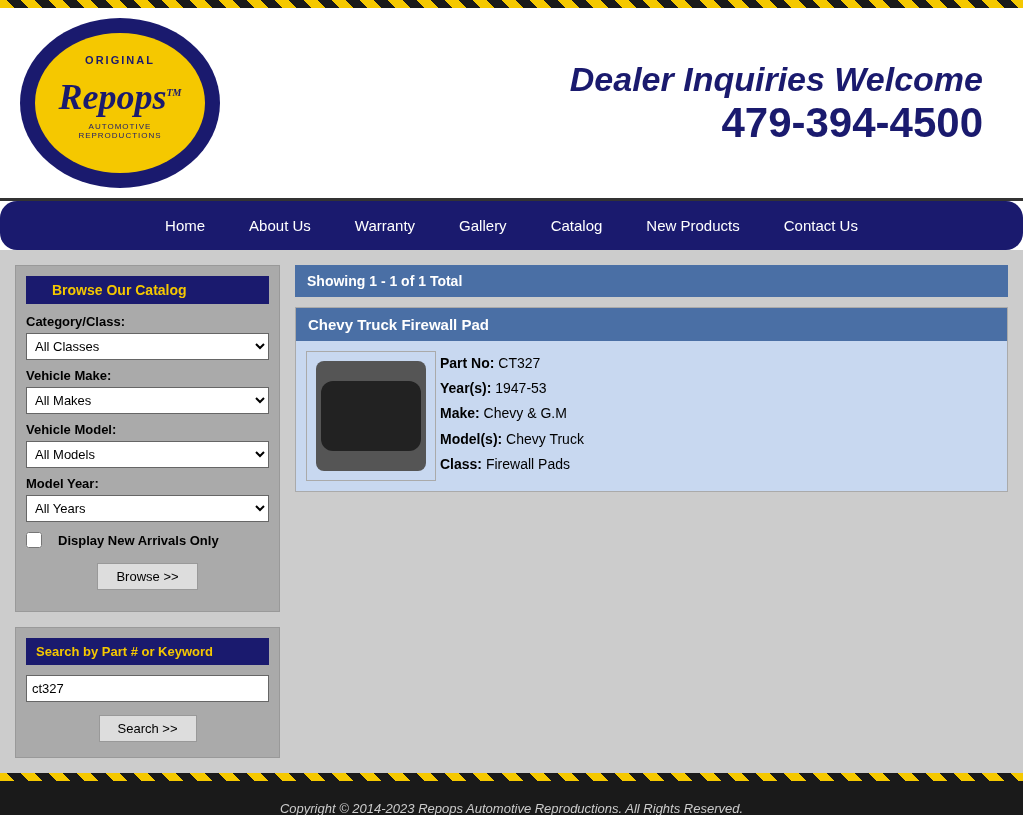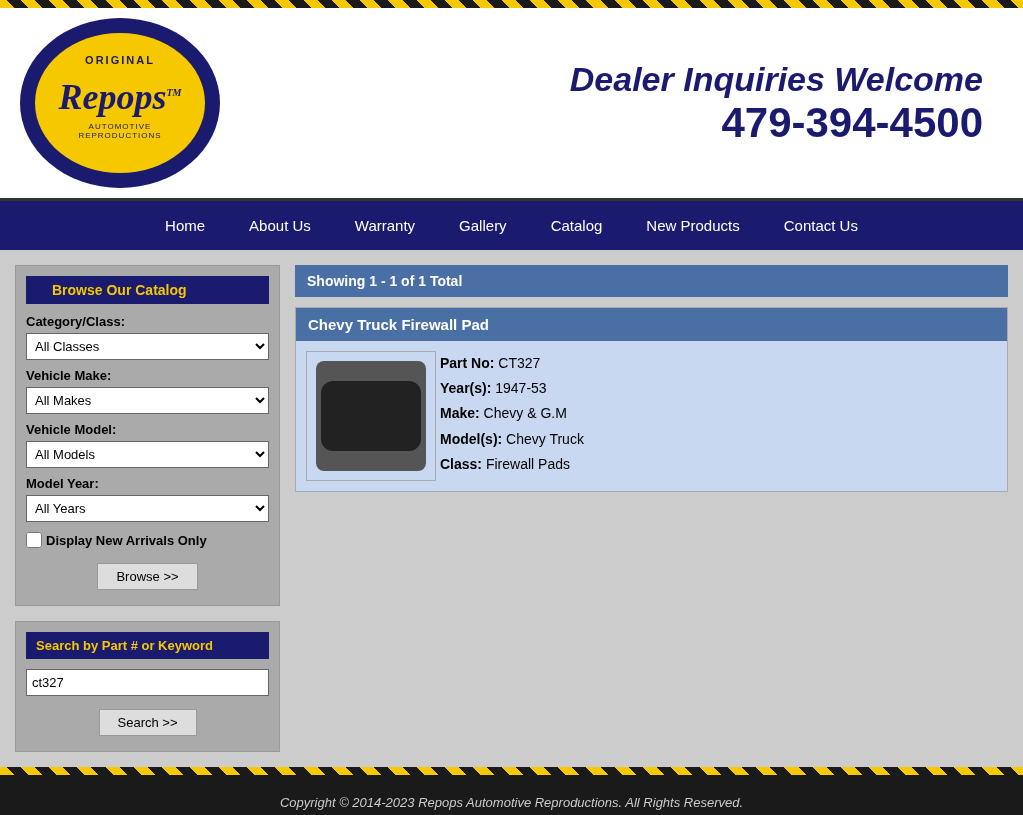--- a/index.html
+++ b/index.html
@@ -15,36 +15,36 @@
     .logo-inner { width: 170px; height: 140px; background: #f5c800; border-radius: 50%; display: flex; flex-direction: column; align-items: center; justify-content: center; position: relative; }
     .logo-original { font-size: 11px; font-weight: bold; color: #1a1a6e; letter-spacing: 2px; text-transform: uppercase; position: absolute; top: 21px; }
     .logo-repops { font-size: 36px; font-style: italic; font-weight: bold; color: #1a1a6e; font-family: Liberation Serif, serif; margin-top: 10px; }
     .logo-tm { font-size: 10px; color: #1a1a6e; vertical-align: super; }
     .logo-sub { font-size: 8px; color: #1a1a6e; text-align: center; letter-spacing: 1px; text-transform: uppercase; margin-top: 4px; }
     .header-title { flex: 1; text-align: right; padding-right: 20px; }
     .header-title .dealer { font-size: 34px; font-weight: bold; color: #1a1a6e; font-style: italic; }
     .header-title .phone { font-size: 42px; font-weight: bold; color: #1a1a6e; }
 
     
-    .nav-bar { background: #1a1a6e; display: flex; align-items: center; justify-content: center; padding: 0; }
+    .nav-bar { background: #1a1a6e; display: flex; align-items: center; justify-content: center; padding: 0; border-radius: 17px; }
     .nav-bar a { color: #fff; text-decoration: none; font-size: 15px; padding: 16px 22px; display: inline-block; font-weight: normal; }
 
     
     .content { display: flex; gap: 0; padding: 15px; background: #ccc; min-height: 500px; }
 
     
     .sidebar { width: 265px; flex-shrink: 0; }
     .sidebar-box { background: #aaa; border: 1px solid #999; padding: 10px; margin-bottom: 15px; }
     .sidebar-title { background: #1a1a6e; color: #f5c800; font-weight: bold; font-size: 14px; padding: 6px 26px; margin-bottom: 10px; }
     .sidebar-label { font-size: 13px; font-weight: bold; color: #000; margin-bottom: 4px; margin-top: 8px; }
     .sidebar-select { width: 100%; padding: 4px; font-size: 13px; border: 1px solid #666; background: #fff; }
-    .new-arrivals-row { display: flex; align-items: center; gap: 4px; margin-top: 10px; }
+    .new-arrivals-row { display: flex; align-items: center; gap: 16px; margin-top: 10px; }
     .new-arrivals-row input { width: 16px; height: 16px; }
     .new-arrivals-row label { font-size: 13px; font-weight: bold; }
-    .browse-btn { display: block; margin: 15px auto 5px auto; padding: 5px 18px; background: #ddd; border: 1px solid #999; font-size: 13px; cursor: pointer; }
+    .browse-btn { display: block; margin: 15px auto 11px auto; padding: 5px 18px; background: #ddd; border: 1px solid #999; font-size: 13px; cursor: pointer; }
 
     .search-box { background: #aaa; border: 1px solid #999; padding: 10px; }
     .search-title { background: #1a1a6e; color: #f5c800; font-weight: bold; font-size: 13px; padding: 6px 10px; margin-bottom: 10px; }
     .search-input { width: 100%; padding: 5px; font-size: 13px; border: 1px solid #666; background: #fff; margin-bottom: 8px; }
     .search-btn { display: block; margin: 5px auto; padding: 5px 18px; background: #ddd; border: 1px solid #999; font-size: 13px; cursor: pointer; }
 
     
     .main-content { flex: 1; margin-left: 15px; }
     .results-header { background: #4a6fa5; color: #fff; font-size: 14px; font-weight: bold; padding: 8px 12px; margin-bottom: 10px; }
     .product-card { background: #c8d8f0; border: 1px solid #aaa; padding: 0; }

